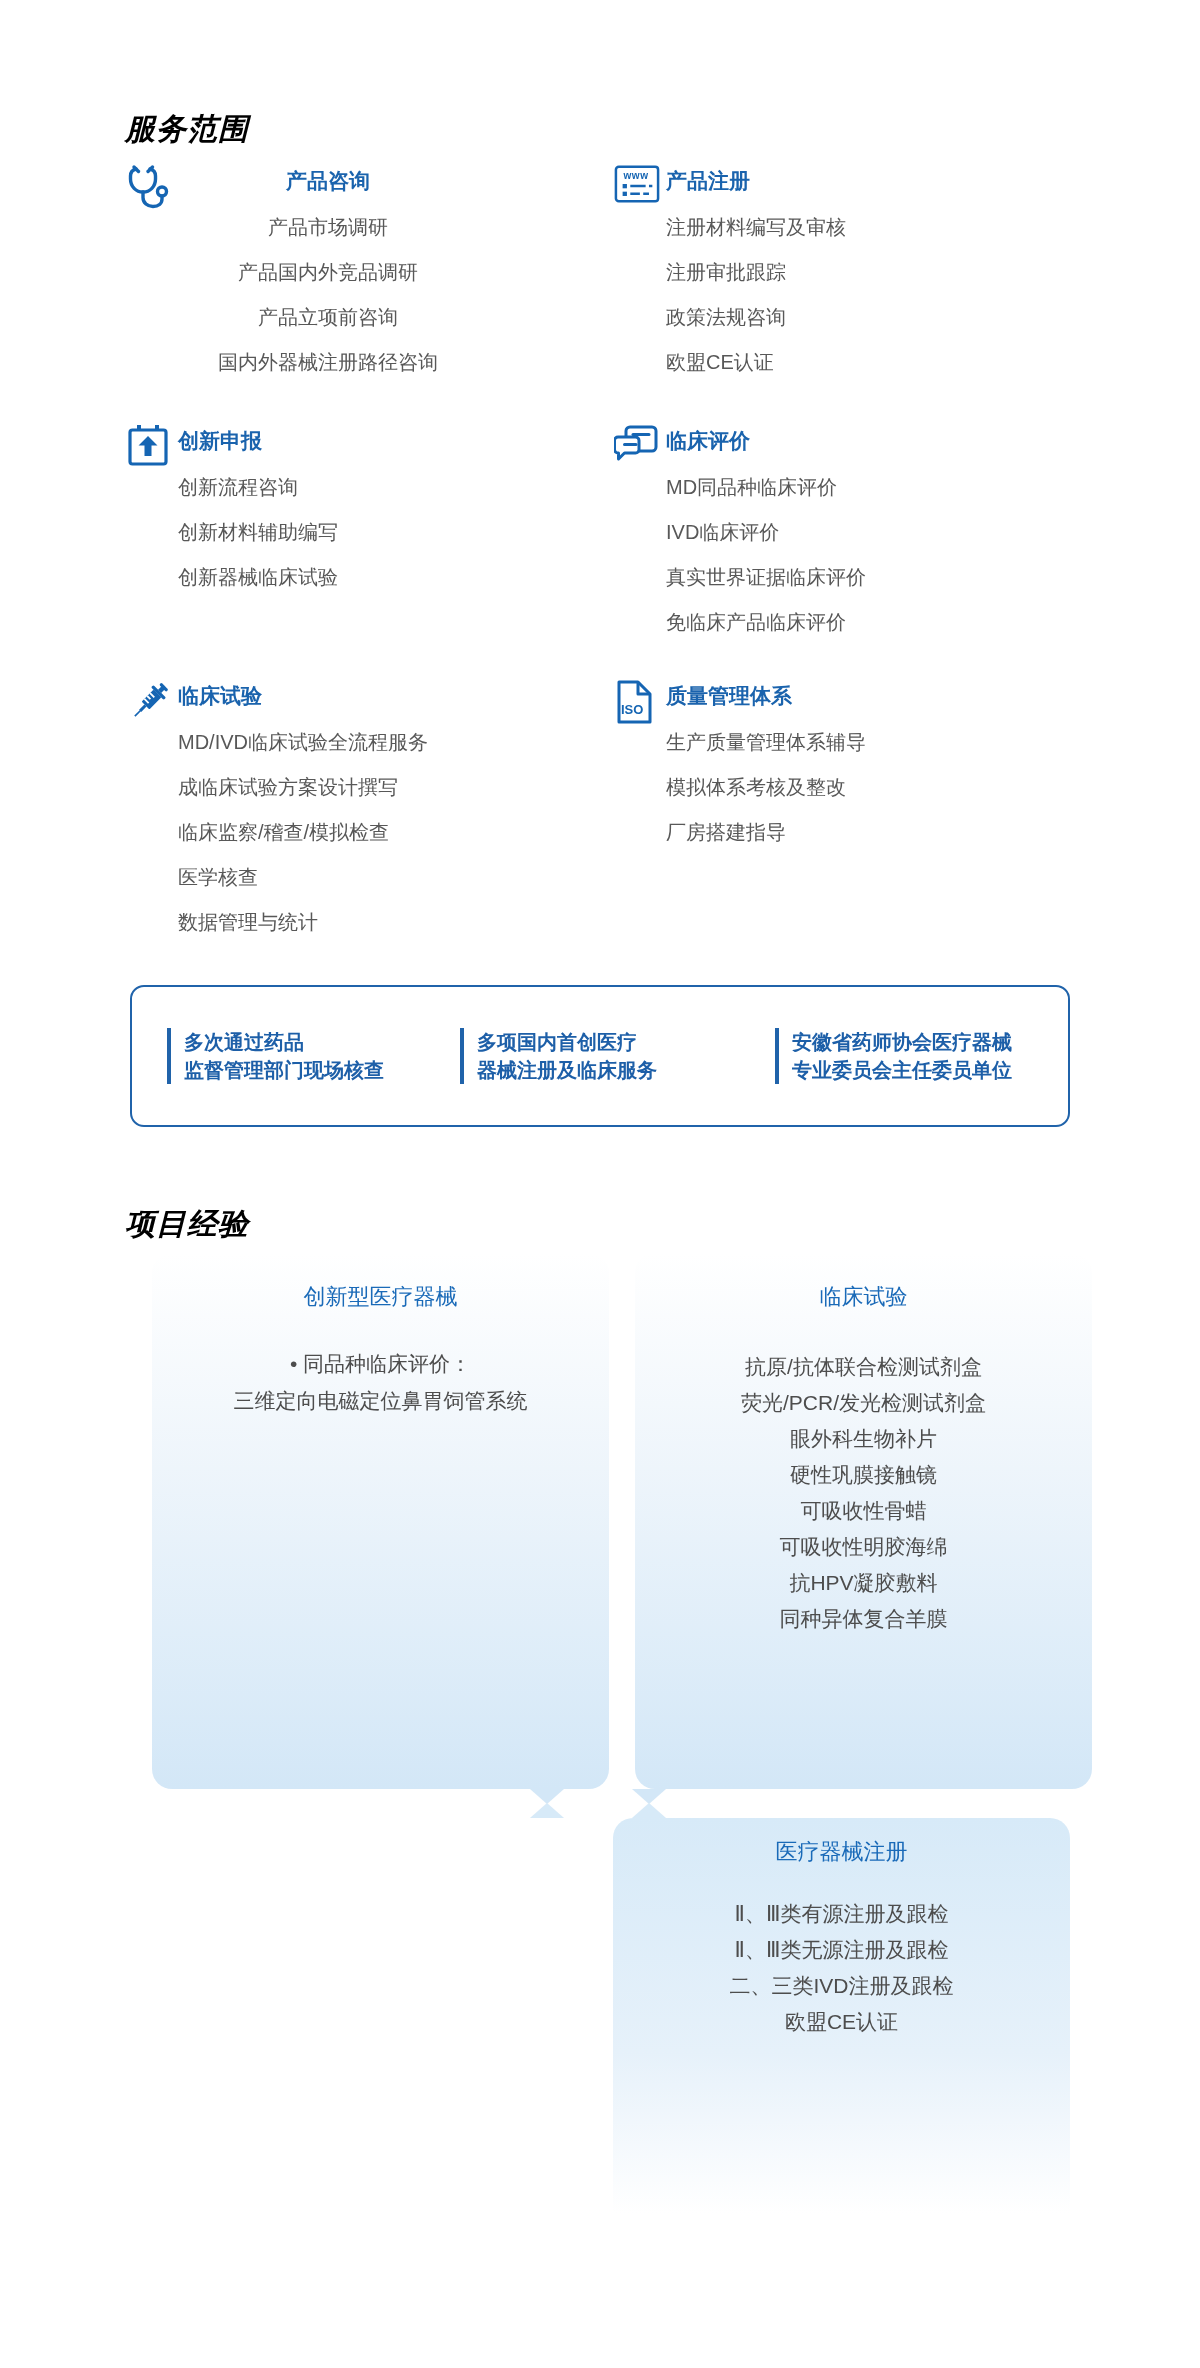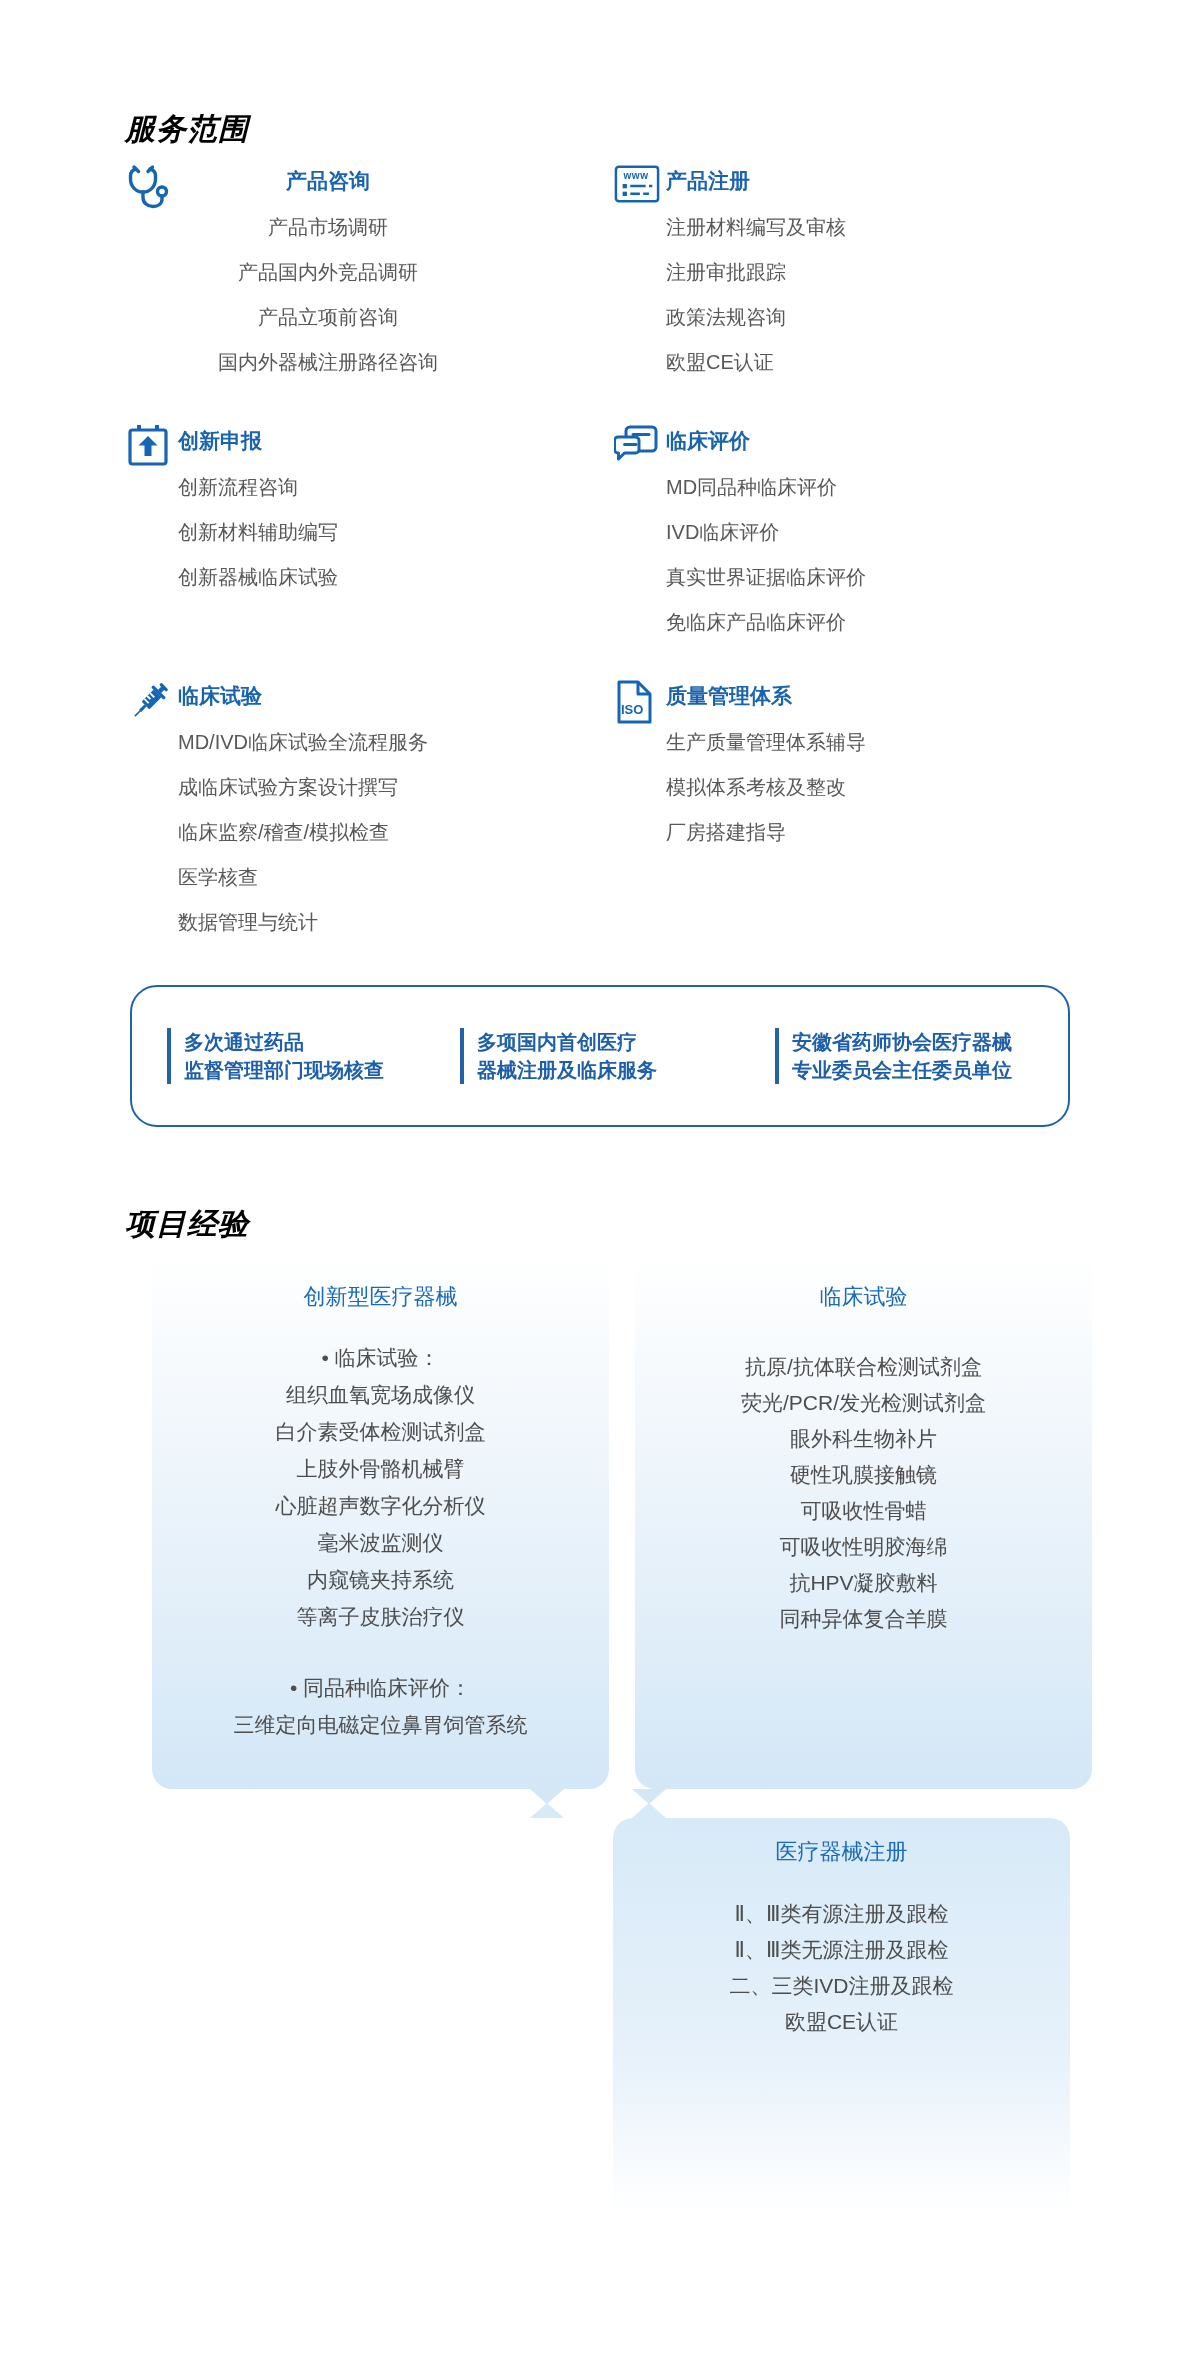--- a/index.html
+++ b/index.html
@@ -17,21 +17,21 @@
   .svc{position:absolute;display:flex;align-items:flex-start;}
   .svc-icon{width:50px;height:48px;flex:none;margin-right:2px;display:block;}
   .svc-icon svg{display:block;}
   .svc-body{min-width:300px;}
   .svc-title{margin:4px 0 0;font-size:21px;font-weight:bold;color:#1a63ad;line-height:28px;}
   .svc-list{list-style:none;margin:19px 0 0;padding:0;}
   .svc-list li{font-size:20px;color:#585858;line-height:26px;margin-bottom:19px;}
   
   .hl-box{
     position:absolute;left:130px;top:985px;width:940px;height:142px;
-    border:2px solid #2063aa;border-radius:27px;box-sizing:border-box;background:#ffffff;
+    border:2px solid #2063aa;border-radius:14px;box-sizing:border-box;background:#ffffff;
   }
   .hl-item{position:absolute;top:50%;transform:translateY(-50%);display:flex;}
   .hl-item.i0{left:35px;} .hl-item.i1{left:328px;} .hl-item.i2{left:643px;}
   .hl-bar{width:4px;background:#2063aa;margin-right:13px;flex:none;}
   .hl-text{font-size:20px;font-weight:bold;color:#1d5fa8;line-height:28px;}
   
   .exp-grid{position:absolute;left:130px;top:1253px;width:940px;height:1090px;}
   .panel{position:absolute;border-radius:20px;text-align:center;box-sizing:border-box;}
   .p-top{
     width:457px;height:536px;top:0;
@@ -212,30 +212,20 @@
     </div>
   </div>
 </div>
 
 <h2 class="sec-title" style="top:1183px;">项目经验</h2>
 
 <div class="exp-grid">
 
   <div class="panel p-top p-left">
     <h4 class="panel-title">创新型医疗器械</h4>
-    <div class="grp g1">
-      <div class="grp-label">• 临床试验：</div>
-      <div class="grp-line">组织血氧宽场成像仪</div>
-      <div class="grp-line">白介素受体检测试剂盒</div>
-      <div class="grp-line">上肢外骨骼机械臂</div>
-      <div class="grp-line">心脏超声数字化分析仪</div>
-      <div class="grp-line">毫米波监测仪</div>
-      <div class="grp-line">内窥镜夹持系统</div>
-      <div class="grp-line">等离子皮肤治疗仪</div>
-    </div>
     <div class="grp g2">
       <div class="grp-label">• 同品种临床评价：</div>
       <div class="grp-line">三维定向电磁定位鼻胃饲管系统</div>
     </div>
   </div>
 
   <div class="panel p-top p-right">
     <h4 class="panel-title">临床试验</h4>
     <ul class="panel-list">
       <li>抗原/抗体联合检测试剂盒</li>

